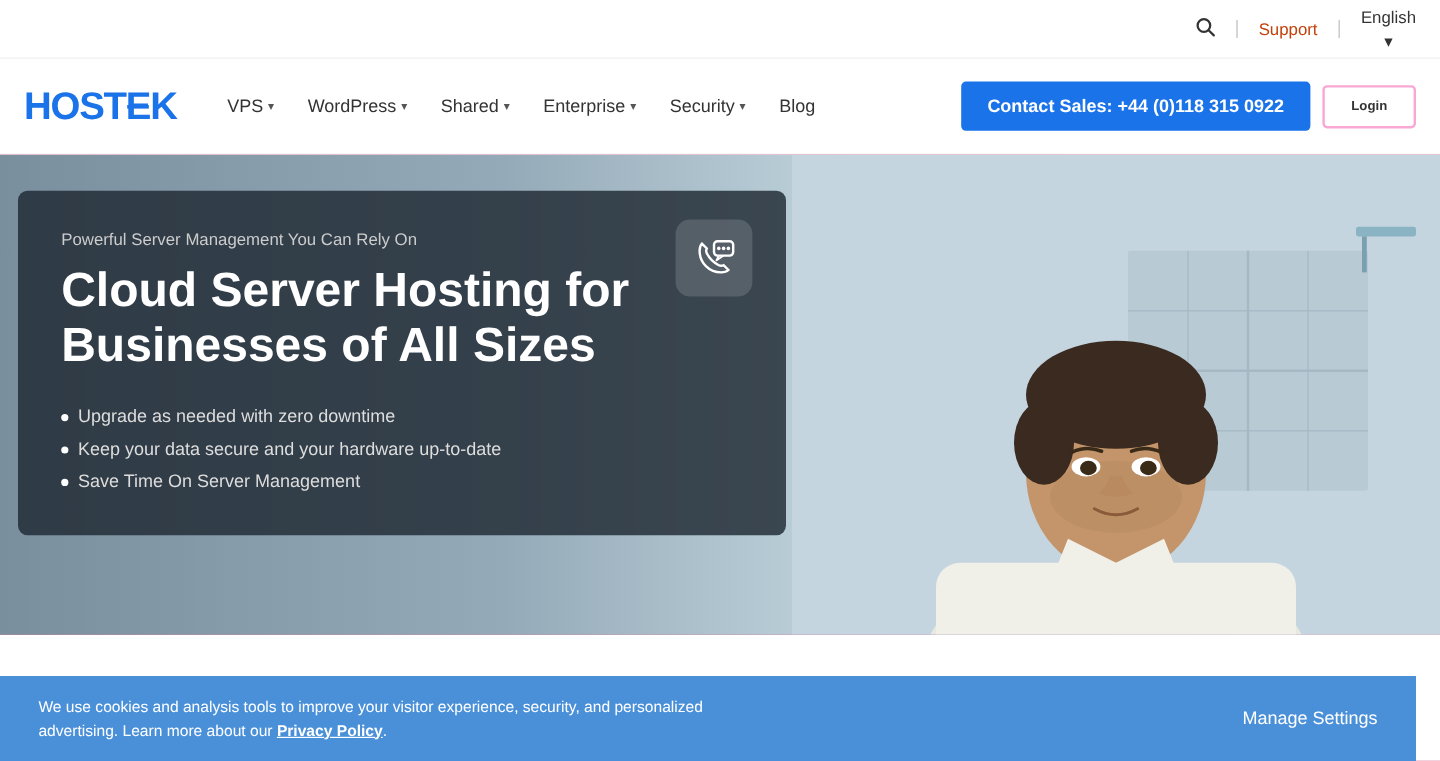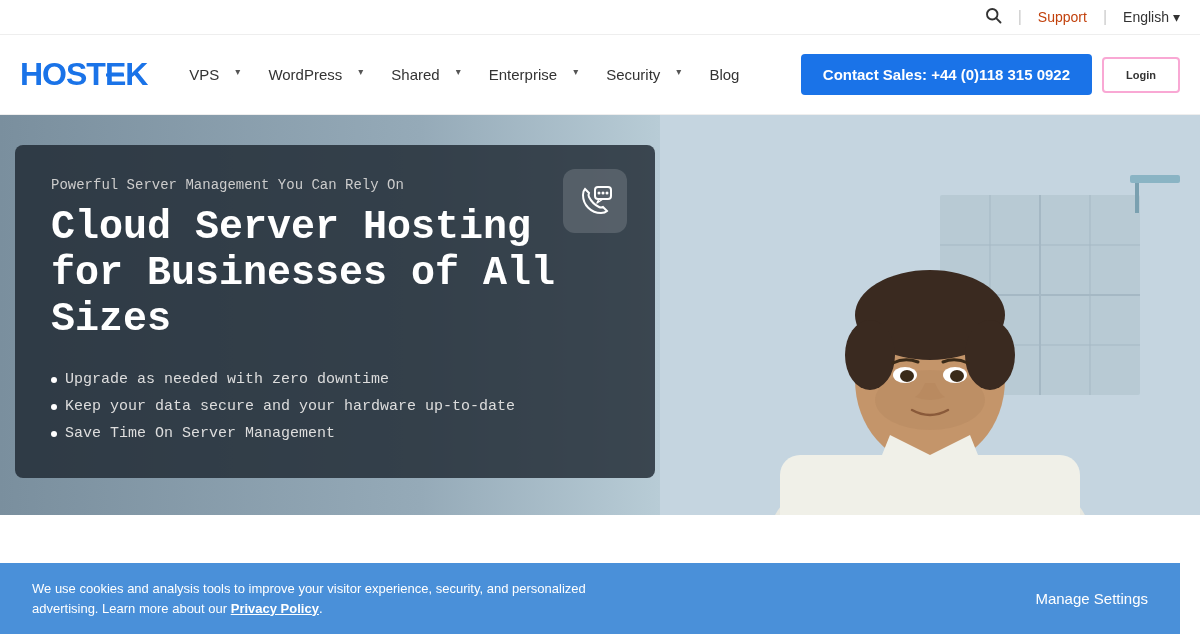--- a/index.html
+++ b/index.html
@@ -10,21 +10,21 @@
       display: flex;
       justify-content: flex-end;
       align-items: center;
       padding: 6px 20px;
       background: #fff;
       border-bottom: 1px solid #eee;
       gap: 16px;
     }
     .top-bar-divider { color: #ccc; }
     .top-bar a { text-decoration: none; color: #c2410c; font-size: 14px; }
-    .lang-selector { display: flex; align-items: center; gap: 4px; font-size: 14px; color: #333; cursor: pointer; }
+    .lang-selector { display: flex; align-items: center; gap: 4px; font-size: 14px; color: #333; cursor: pointer; flex-direction: column; }
 
     
     .navbar {
       display: flex;
       align-items: center;
       padding: 0 20px;
       background: #fff;
       border-bottom: 1px solid #eee;
       height: 80px;
       gap: 0;
@@ -42,21 +42,22 @@
       letter-spacing: -1px;
     }
     .nav-menu {
       display: flex;
       align-items: center;
       gap: 4px;
       flex: 1;
     }
     .nav-item {
       display: flex;
-      gap: 16px;
+      align-items: center;
+      gap: 4px;
       padding: 8px 12px;
       font-size: 15px;
       color: #333;
       cursor: pointer;
       text-decoration: none;
       white-space: nowrap;
       border-radius: 4px;
       transition: background 0.2s;
     }
     .nav-chevron {
@@ -91,21 +92,20 @@
       cursor: pointer;
     }
 
     
     .hero {
       position: relative;
       width: 1200px;
       height: 400px;
       background: #be185d;
       overflow: hidden;
-      font-family: Liberation Mono, monospace;
     }
     .hero-bg {
       position: absolute;
       inset: 0;
       background: linear-gradient(to right, #8a9faf 0%, #a8bfcf 40%, #c5d5e0 60%, #d0dde8 100%);
     }
     
     .hero-card {
       position: absolute;
       left: 15px;

